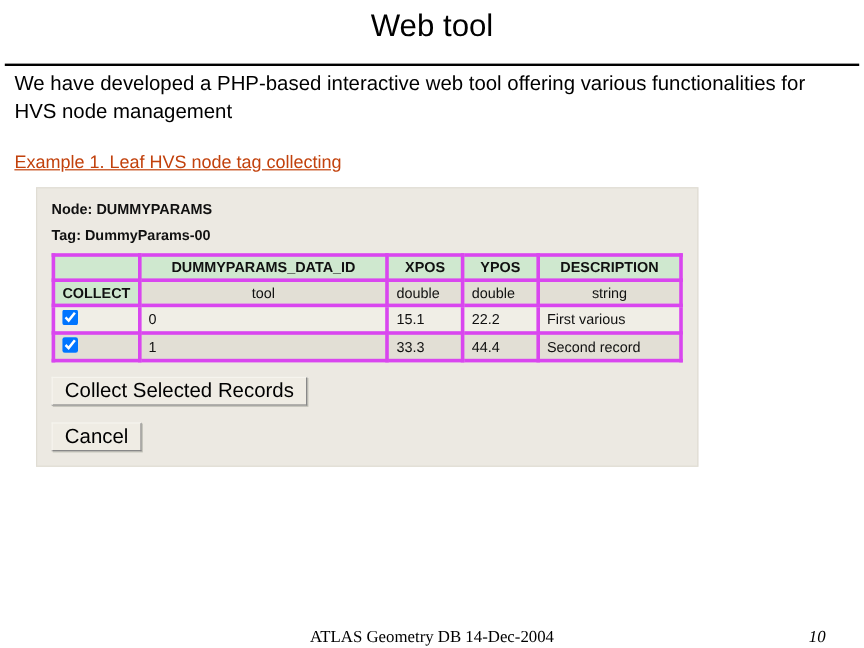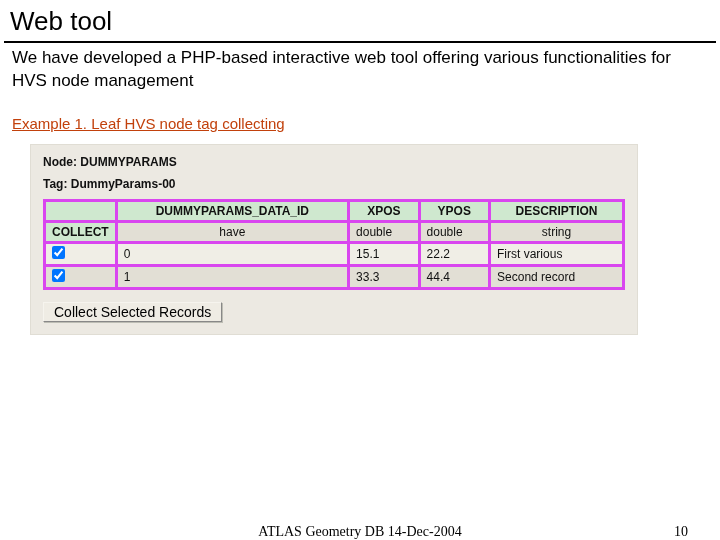--- a/index.html
+++ b/index.html
@@ -5,23 +5,23 @@
   * { margin: 0; padding: 0; box-sizing: border-box; }
   body {
     width: 720px;
     height: 540px;
     background: #fff;
     font-family: "Comic Sans MS", "Segoe UI", sans-serif;
     position: relative;
     overflow: hidden;
   }
   .slide-title {
-    text-align: left;
+    text-align: center;
     font-size: 26px;
-    padding: 6px 10px 4px 10px;
+    padding: 6px 10px 16px 10px;
     color: #000;
   }
   .title-rule {
     border: none;
     border-top: 2px solid #000;
     margin: 0 4px;
   }
   .body-text {
     font-size: 17px;
     padding: 4px 12px 4px 12px;
@@ -29,21 +29,21 @@
     color: #000;
   }
   .example-heading {
     font-size: 15px;
     padding: 18px 12px 6px 12px;
     text-decoration: underline;
     color: #c2410c;
   }
   .screenshot {
     margin: 6px 12px 0 30px;
-    width: 608px;
+    width: 552px;
     background: #ece9e2;
     border: 1px solid #e0ddd4;
     padding: 10px 12px 12px 12px;
     font-family: Verdana, Geneva, sans-serif;
     font-size: 12px;
     color: #111;
   }
   .meta-line { margin-bottom: 8px; font-weight: bold; font-size: 12px; }
   .data-table {
     border-collapse: collapse;
@@ -71,21 +71,21 @@
     font-weight: bold;
   }
   .data-table .rowhdr-blank {
     background: #cfe8cf;
     width: 70px;
   }
   .chk-cell { text-align: center; width: 70px; }
   input[type="checkbox"] { width: 13px; height: 13px; }
   .btn {
     font-family: Verdana, Geneva, sans-serif;
-    font-size: 14px;
+    font-size: 17px;
     background: #efece4;
     border: 1px solid #888;
     border-top-color: #f6f4ee;
     border-left-color: #f6f4ee;
     padding: 1px 10px;
     cursor: pointer;
     box-shadow: 1px 1px 0 #bdbdb4;
   }
   .btn-row { margin-top: 12px; }
   .btn-row2 { margin-top: 14px; }
@@ -99,20 +99,21 @@
     color: #000;
   }
   .footer-center {
     position: absolute;
     left: 50%;
     transform: translateX(-50%);
   }
   .footer-right {
     position: absolute;
     right: 32px;
+    font-style: italic;
   }
 </style>
 </head>
 <body>
 
 <div class="slide-title">Web tool</div>
 <hr class="title-rule">
 
 <div class="body-text">We have developed a PHP-based interactive web tool offering various functionalities for HVS node management</div>
 
@@ -132,21 +133,21 @@
     <tbody>
         <tr>
       <th class="hdr rowhdr-blank"></th>
       <th class="hdr">DUMMYPARAMS_DATA_ID</th>
       <th class="hdr">XPOS</th>
       <th class="hdr">YPOS</th>
       <th class="hdr">DESCRIPTION</th>
     </tr>
     <tr class="row-even">
       <td class="rowhdr">COLLECT</td>
-      <td style="text-align:center">have</td>
+      <td style="text-align:center">tool</td>
       <td>double</td>
       <td>double</td>
       <td style="text-align:center">string</td>
     </tr>
     <tr class="row-odd">
       <td class="chk-cell">
         <input type="checkbox" checked="" style="">
       </td>
       <td>0</td>
       <td>15.1</td>
@@ -161,18 +162,21 @@
       <td>33.3</td>
       <td>44.4</td>
       <td>Second record</td>
     </tr>
   </tbody>
     </table>
 
   <div class="btn-row">
     <button class="btn">Collect Selected Records</button>
   </div>
+  <div class="btn-row2">
+    <button class="btn">Cancel</button>
+  </div>
 </div>
 
 <div class="footer">
   <span class="footer-center">ATLAS Geometry DB 14-Dec-2004</span>
   <span class="footer-right">10</span>
 </div>
 
 </body></html>

